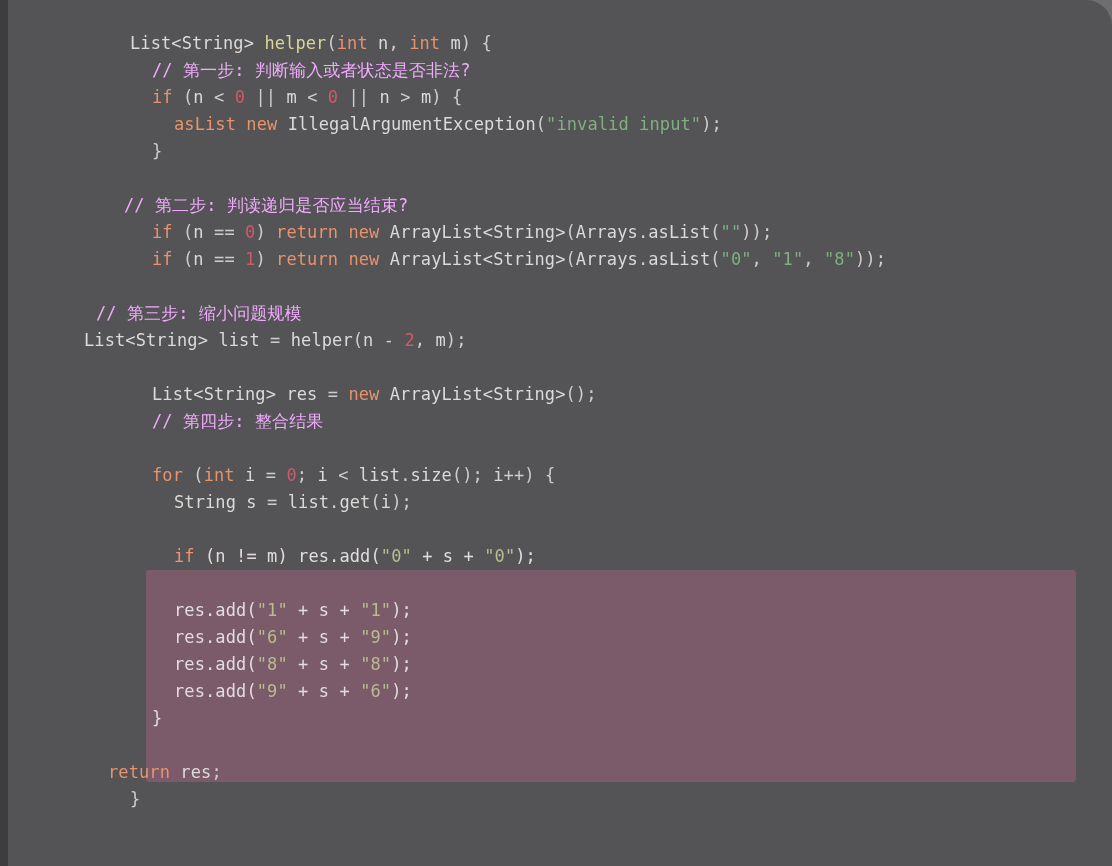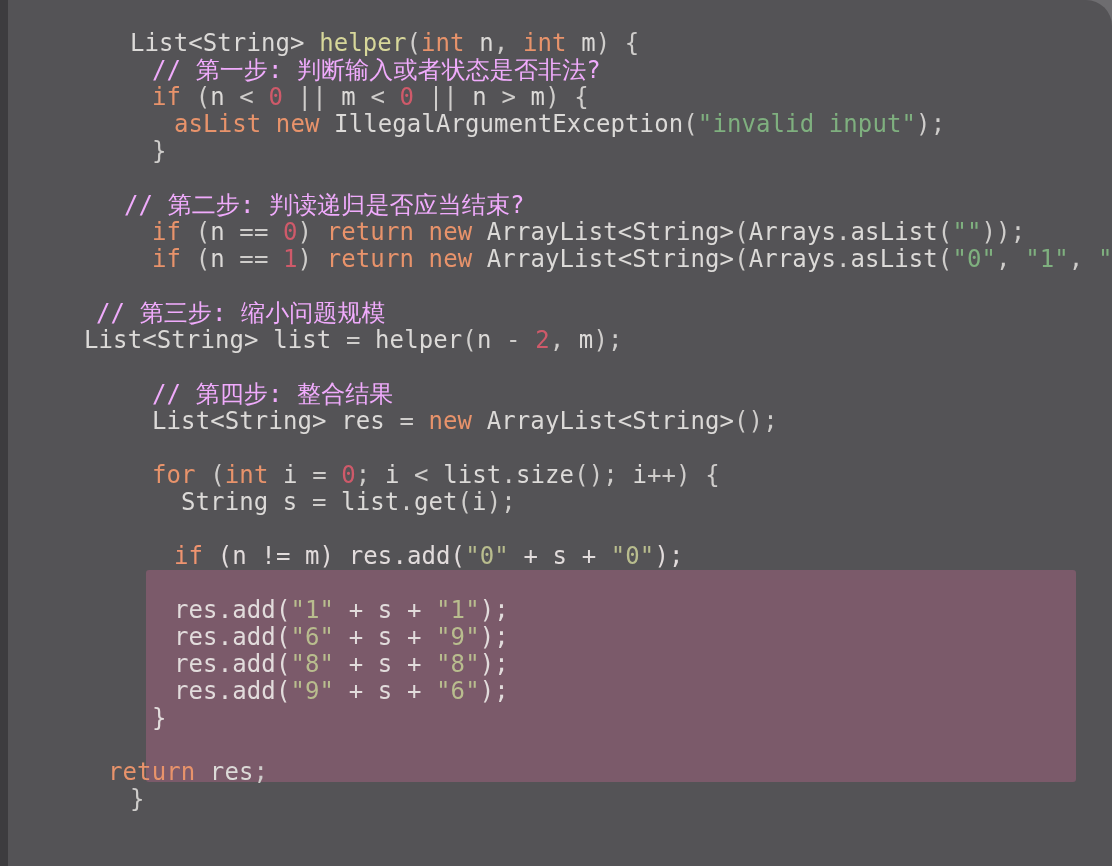--- a/index.html
+++ b/index.html
@@ -57,21 +57,21 @@
     left: 0; top: 0;
     width: 1104px;
     padding: 0;
     margin: 0;
   }
 
   .line {
     position: relative;
     height: 27px;
     line-height: 27px;
-    font-size: 24px;
+    font-size: 17px;
     letter-spacing: 0.1px;
     white-space: pre;
     color: #d8d6d4;
     padding-left: 122px;
   }
   .line.blank { color: transparent; }
 
   
   .kw      { color: #e8936b; }   
   .fn      { color: #d7d79a; }   
@@ -120,29 +120,29 @@
       <div class="line" style="padding-left:144px;"><span class="kw">if</span> <span class="punc">(</span><span class="plain">n</span> <span class="punc">==</span> <span class="num">1</span><span class="punc">)</span> <span class="kw">return</span> <span class="kw">new</span> <span class="type">ArrayList&lt;String&gt;</span><span class="punc">(</span><span class="type">Arrays</span><span class="punc">.</span><span class="plain">asList</span><span class="punc">(</span><span class="str">"0"</span><span class="punc">,</span> <span class="str">"1"</span><span class="punc">,</span> <span class="str">"8"</span><span class="punc">));</span></div>
 
       <div class="line blank"> </div>
 
       <div class="line" style="padding-left:88px;"><span class="cmt">// 第三步: 缩小问题规模</span></div>
 
       <div class="line" style="padding-left:76px;"><span class="type">List&lt;String&gt;</span> <span class="plain">list</span> <span class="punc">=</span> <span class="plain">helper</span><span class="punc">(</span><span class="plain">n</span> <span class="punc">-</span> <span class="num">2</span><span class="punc">,</span> <span class="plain">m</span><span class="punc">);</span></div>
 
       <div class="line blank"> </div>
 
+      <div class="line" style="padding-left:144px;"><span class="type">List&lt;String&gt;</span> <span class="plain">res</span> <span class="punc">=</span> <span class="kw">new</span> <span class="type">ArrayList&lt;String&gt;</span><span class="punc">();</span></div>
+
       <div class="line" style="padding-left:144px;"><span class="cmt">// 第四步: 整合结果</span></div>
-
-      <div class="line" style="padding-left:144px;"><span class="type">List&lt;String&gt;</span> <span class="plain">res</span> <span class="punc">=</span> <span class="kw">new</span> <span class="type">ArrayList&lt;String&gt;</span><span class="punc">();</span></div>
 
       <div class="line blank"> </div>
 
       <div class="line" style="padding-left:144px;"><span class="kw">for</span> <span class="punc">(</span><span class="kw">int</span> <span class="plain">i</span> <span class="punc">=</span> <span class="num">0</span><span class="punc">;</span> <span class="plain">i</span> <span class="punc">&lt;</span> <span class="plain">list</span><span class="punc">.</span><span class="plain">size</span><span class="punc">();</span> <span class="plain">i</span><span class="punc">++</span><span class="punc">) {</span></div>
 
-      <div class="line" style="padding-left:166px;margin-left:7px;"><span class="type">String</span> <span class="plain">s</span> <span class="punc">=</span> <span class="plain">list</span><span class="punc">.</span><span class="plain">get</span><span class="punc">(</span><span class="plain">i</span><span class="punc">);</span></div>
+      <div class="line" style="padding-left:166px;"><span class="type">String</span> <span class="plain">s</span> <span class="punc">=</span> <span class="plain">list</span><span class="punc">.</span><span class="plain">get</span><span class="punc">(</span><span class="plain">i</span><span class="punc">);</span></div>
 
       <div class="line blank"> </div>
 
       <div class="line hl" style="padding-left:166px;"><span class="kw">if</span> <span class="punc">(</span><span class="plain">n</span> <span class="punc">!=</span> <span class="plain">m</span><span class="punc">)</span> <span class="plain">res</span><span class="punc">.</span><span class="plain">add</span><span class="punc">(</span><span class="str">"0"</span> <span class="punc">+</span> <span class="plain">s</span> <span class="punc">+</span> <span class="str">"0"</span><span class="punc">);</span></div>
 
       <div class="line blank hl"> </div>
 
       <div class="line hl" style="padding-left:166px;"><span class="plain">res</span><span class="punc">.</span><span class="plain">add</span><span class="punc">(</span><span class="str">"1"</span> <span class="punc">+</span> <span class="plain">s</span> <span class="punc">+</span> <span class="str">"1"</span><span class="punc">);</span></div>
 
       <div class="line hl" style="padding-left:166px;"><span class="plain">res</span><span class="punc">.</span><span class="plain">add</span><span class="punc">(</span><span class="str">"6"</span> <span class="punc">+</span> <span class="plain">s</span> <span class="punc">+</span> <span class="str">"9"</span><span class="punc">);</span></div>

